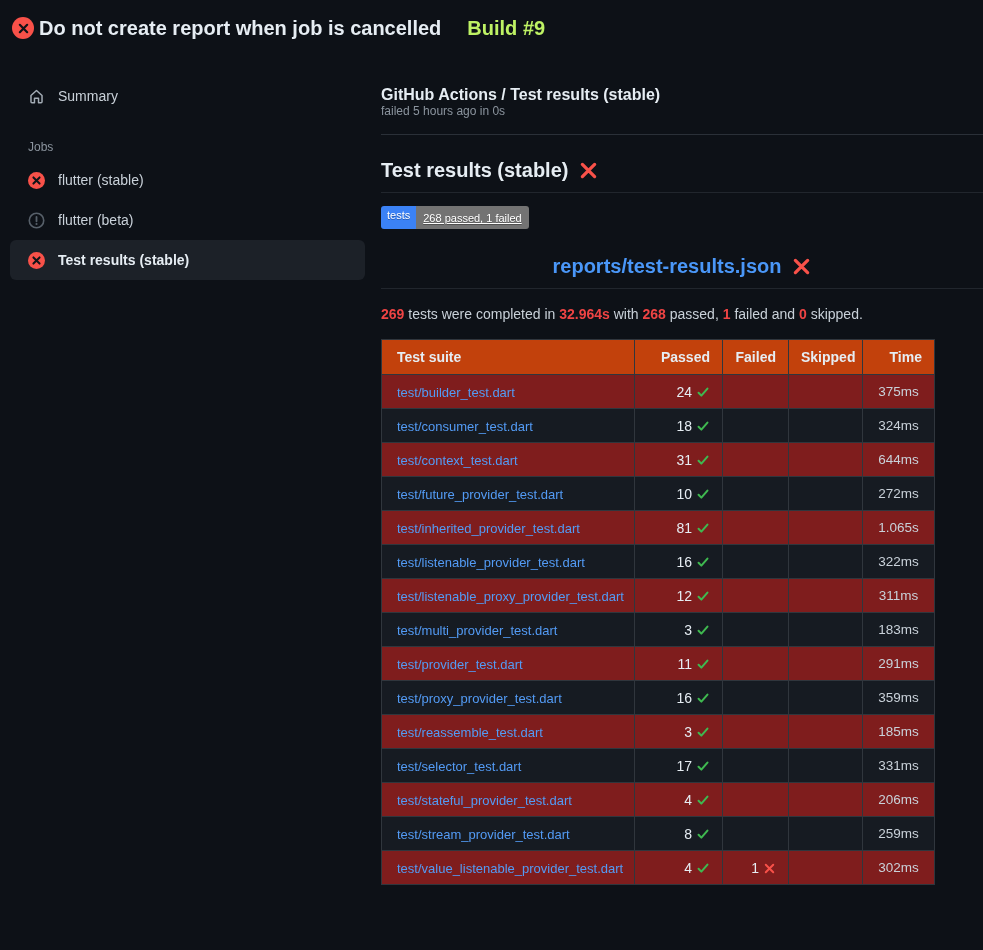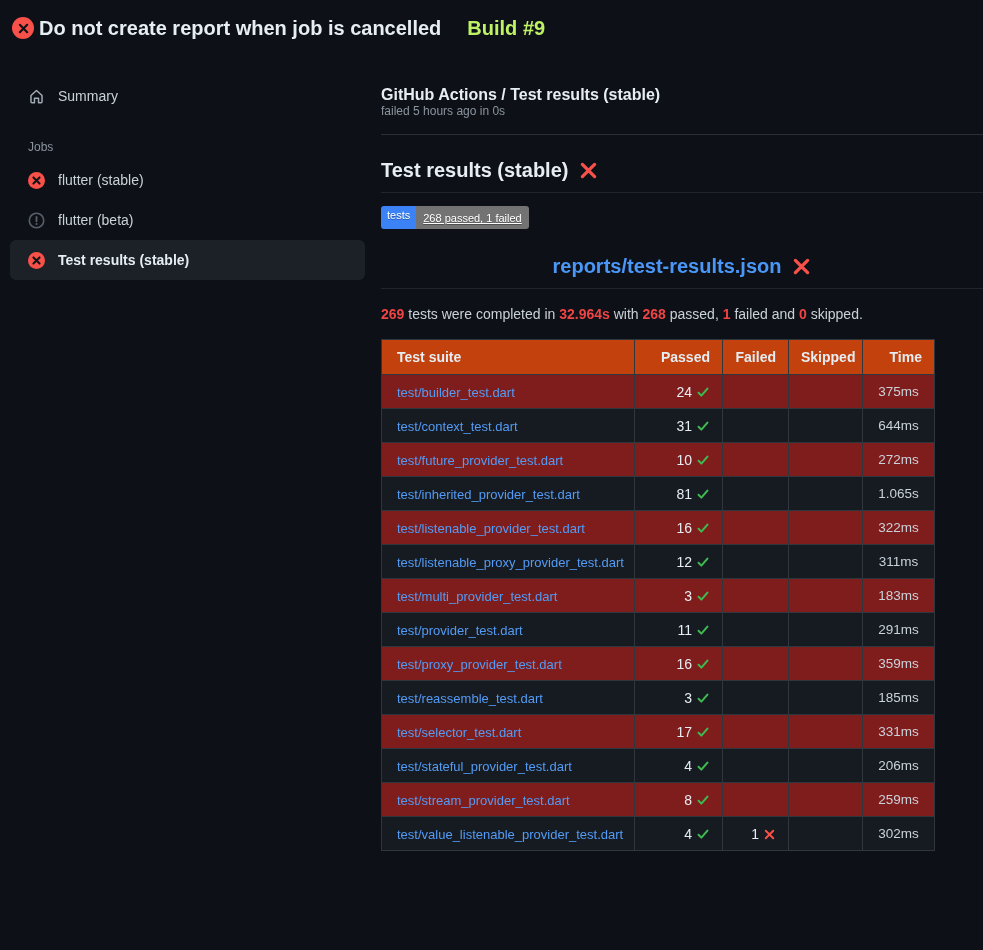--- a/index.html
+++ b/index.html
@@ -198,20 +198,37 @@
     <td class="cell-num">
       <span class="num"></span>
     </td>
     <td class="cell-num">
       <span class="num"></span>
     </td>
     <td class="cell-time">375ms</td>
   </tr>
 
 
+  <tr>
+    <td class="cell-suite">
+      <a href="#" class="suite-link">test/consumer_test.dart</a>
+    </td>
+    <td class="cell-num">
+      <span class="num">18</span><span class="mini-icon tpl-check"><svg width="14" height="14" viewBox="0 0 16 16">
+                  <path d="M2.9 8.9 L6.1 12.1 L13.1 4.1" fill="none" stroke="#3fb950" stroke-width="2.3" stroke-linecap="round" stroke-linejoin="round"></path>
+                </svg></span>
+    </td>
+    <td class="cell-num">
+      <span class="num"></span>
+    </td>
+    <td class="cell-num">
+      <span class="num"></span>
+    </td>
+    <td class="cell-time">324ms</td>
+  </tr>
 
   <tr>
     <td class="cell-suite">
       <a href="#" class="suite-link">test/context_test.dart</a>
     </td>
     <td class="cell-num">
       <span class="num">31</span><span class="mini-icon tpl-check"><svg width="14" height="14" viewBox="0 0 16 16">
                   <path d="M2.9 8.9 L6.1 12.1 L13.1 4.1" fill="none" stroke="#3fb950" stroke-width="2.3" stroke-linecap="round" stroke-linejoin="round"></path>
                 </svg></span>
     </td>

